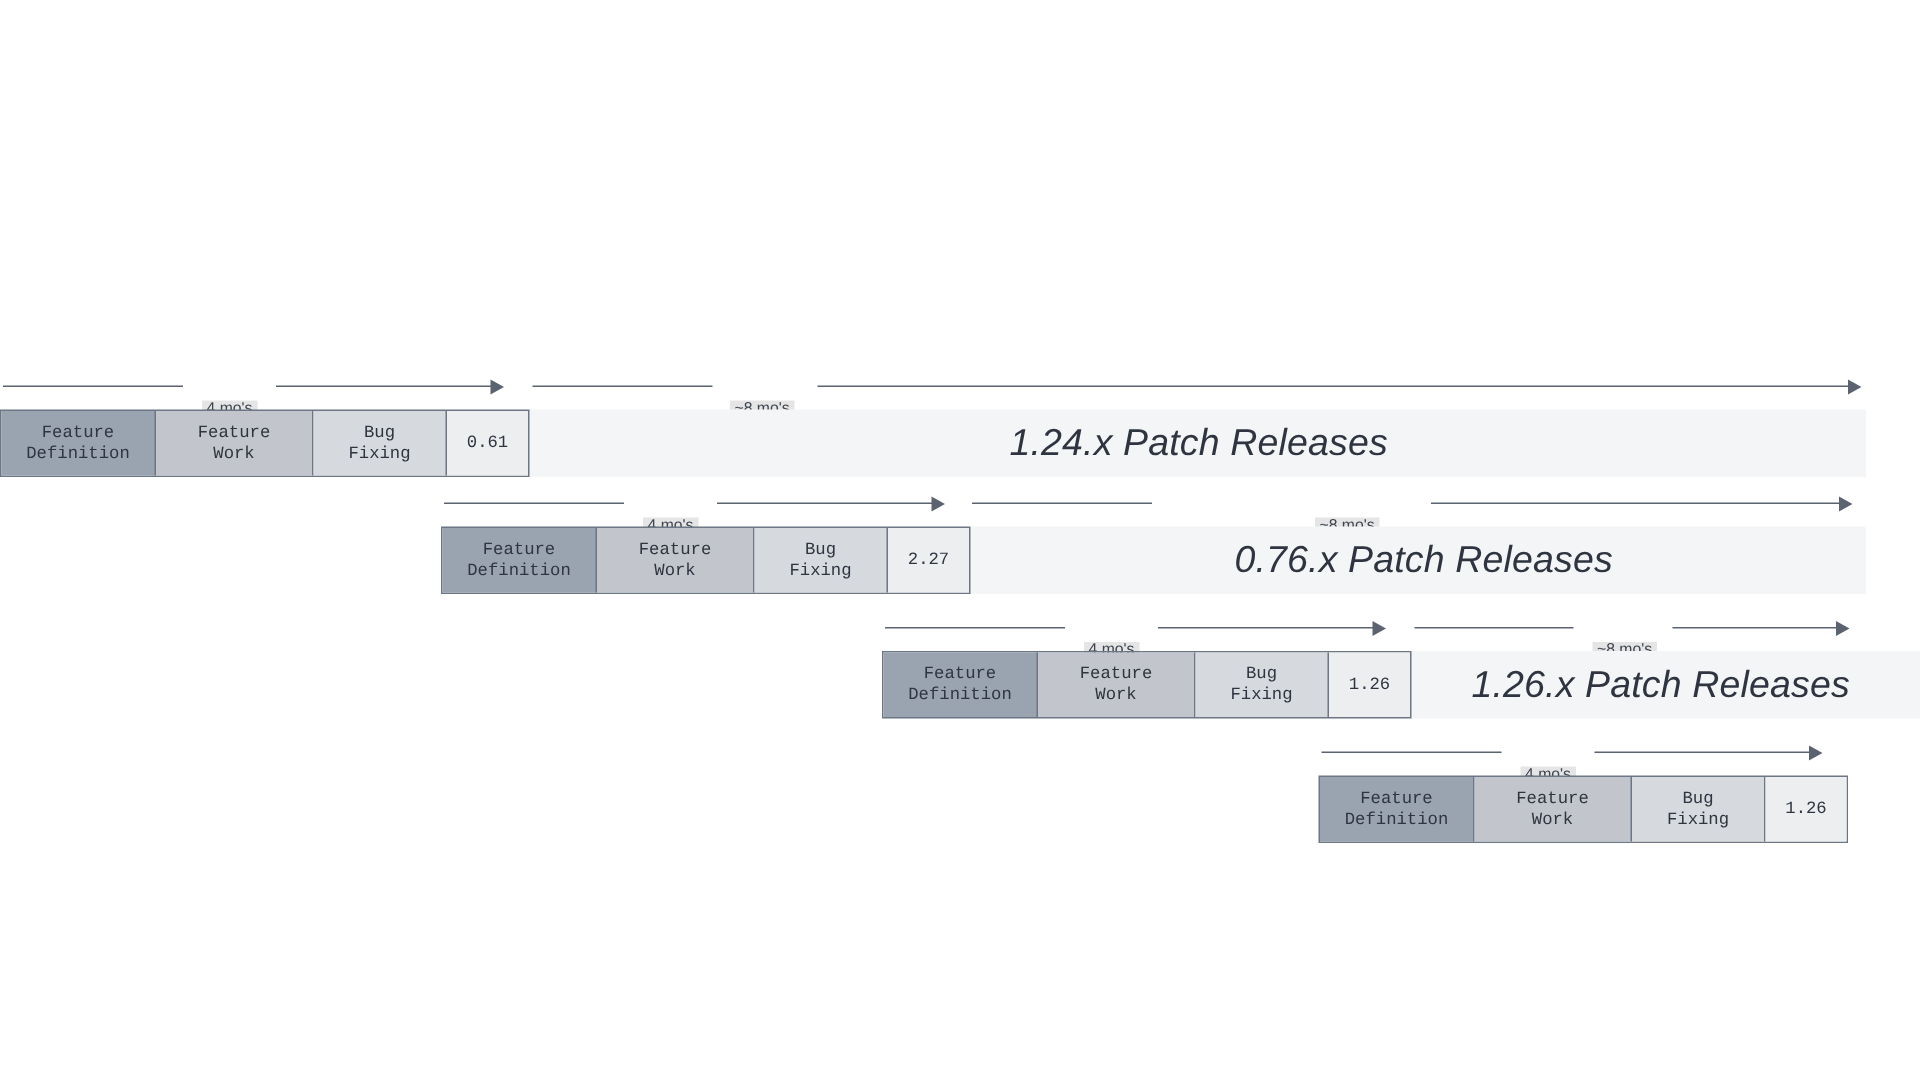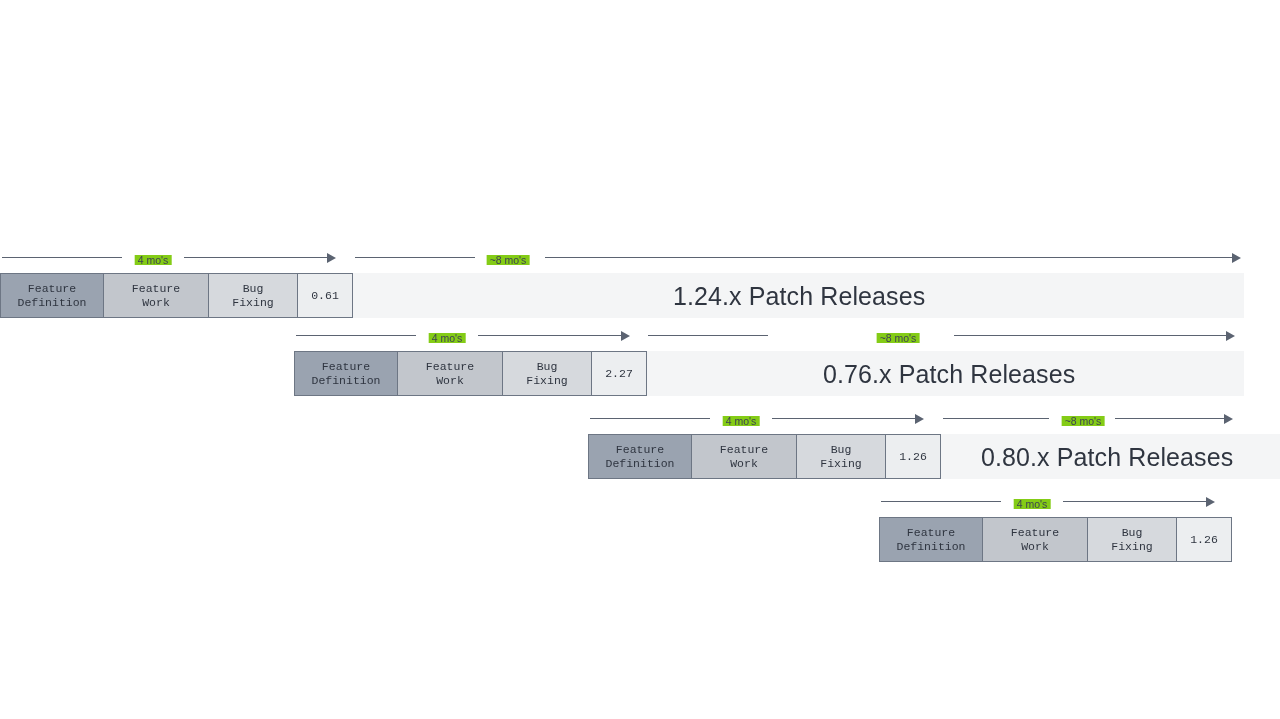--- a/index.html
+++ b/index.html
@@ -37,20 +37,21 @@
   }
   .patch-band-label {
     position: absolute;
     top: 50%;
     transform: translateY(-50%);
     white-space: nowrap;
     font-size: 25px;
     font-weight: 400;
     color: #2f3540;
     letter-spacing: .1px;
+    font-style: italic;
   }
 
   
   .phase-bar {
     position: absolute;
     display: flex;
     box-sizing: border-box;
     border: 1px solid #6d7684;
     font-family: Liberation Mono, monospace;
   }
@@ -88,26 +89,26 @@
     position: absolute;
     top: 4.5px;
     width: 0;
     height: 0;
     border-top: 5px solid transparent;
     border-bottom: 5px solid transparent;
     border-left: 9px solid #5b6371;
   }
   .measure .cap {
     position: absolute;
-    top: 9px;
+    top: 21px;
     font-size: 10.5px;
     line-height: 10px;
     transform: translate(-50%, -2px);
     color: #3d4450;
-    background: #84cc16;
+    background: #e5e5e5;
     padding: 0 3px;
     white-space: nowrap;
   }
 </style>
 </head>
 <body>
 
 <div class="canvas">
 
   <div class="release-row" style="left:0px; top:248px; width:1280px; height:80px;">
@@ -210,21 +211,21 @@
     </div>
 
     <div class="measure" style="left:943px; top:0px; width:301px;">
       <div class="seg" style="left:0px; width:106px;"></div>
       <div class="cap" style="left:140px;">~8 mo's</div>
       <div class="seg" style="left:172px; width:110px;"></div>
       <div class="head" style="left:281px;"></div>
     </div>
 
     <div class="patch-band" style="left:940px; top:25px; width:340px; height:45px;">
-      <div class="patch-band-label" style="left:41px;">0.80.x Patch Releases</div>
+      <div class="patch-band-label" style="left:41px;">1.26.x Patch Releases</div>
     </div>
 
     <div class="phase-bar" style="left:588px; top:25px; width:353px; height:45px;">
       <div class="phase phase-def" style="width:103px;">
         <span>
           <span>Feature</span><br>
           <span>Definition</span>
         </span>
       </div>
       <div class="phase phase-work" style="width:105px;">

